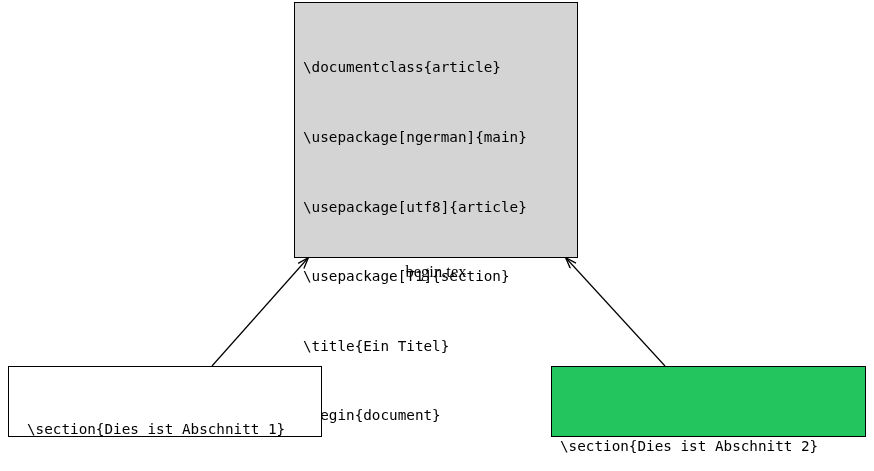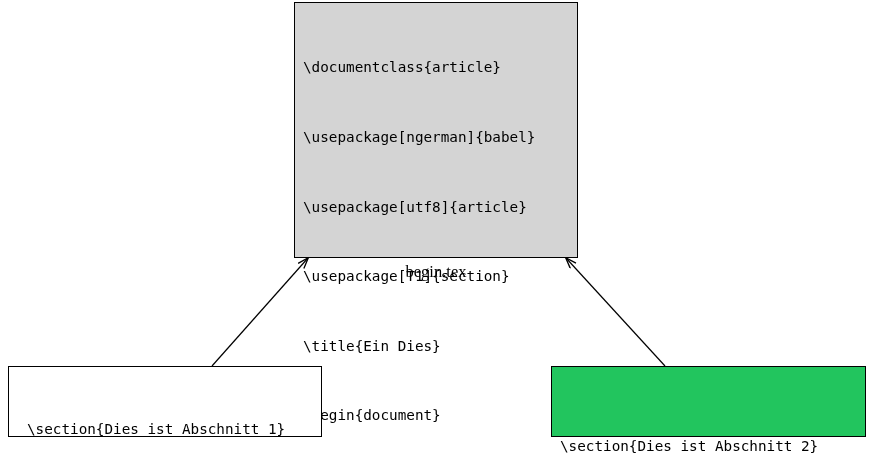--- a/index.html
+++ b/index.html
@@ -107,24 +107,24 @@
       <marker id="arrowhead" markerWidth="11" markerHeight="11" refX="9.4" refY="3.6" orient="auto" markerUnits="strokeWidth">
         <path d="M0.6,0.4 L9.8,3.6 L0.6,6.8" fill="none" stroke="#000000" stroke-width="1.1" stroke-linecap="butt" stroke-linejoin="miter"></path>
       </marker>
     </defs>
     <line x1="212" y1="366" x2="308" y2="258" stroke="#000000" stroke-width="1.2" marker-end="url(#arrowhead)"></line>
     <line x1="665" y1="366" x2="566" y2="258" stroke="#000000" stroke-width="1.2" marker-end="url(#arrowhead)"></line>
   </svg>
 
   <div id="main-box" class="code-box">
     <span class="code-line">\documentclass{article}</span>
-    <span class="code-line">\usepackage[ngerman]{babel}</span>
+    <span class="code-line">\usepackage[ngerman]{main}</span>
     <span class="code-line">\usepackage[utf8]{article}</span>
     <span class="code-line">\usepackage[T1]{section}</span>
-    <span class="code-line">\title{Ein Dies}</span>
+    <span class="code-line">\title{Ein Titel}</span>
     <span class="code-line">\begin{document}</span>
     
     
     
     
     
   </div>
   <div id="main-caption" class="caption">begin.tex</div>
 
   <div id="part1-box" class="code-box">

